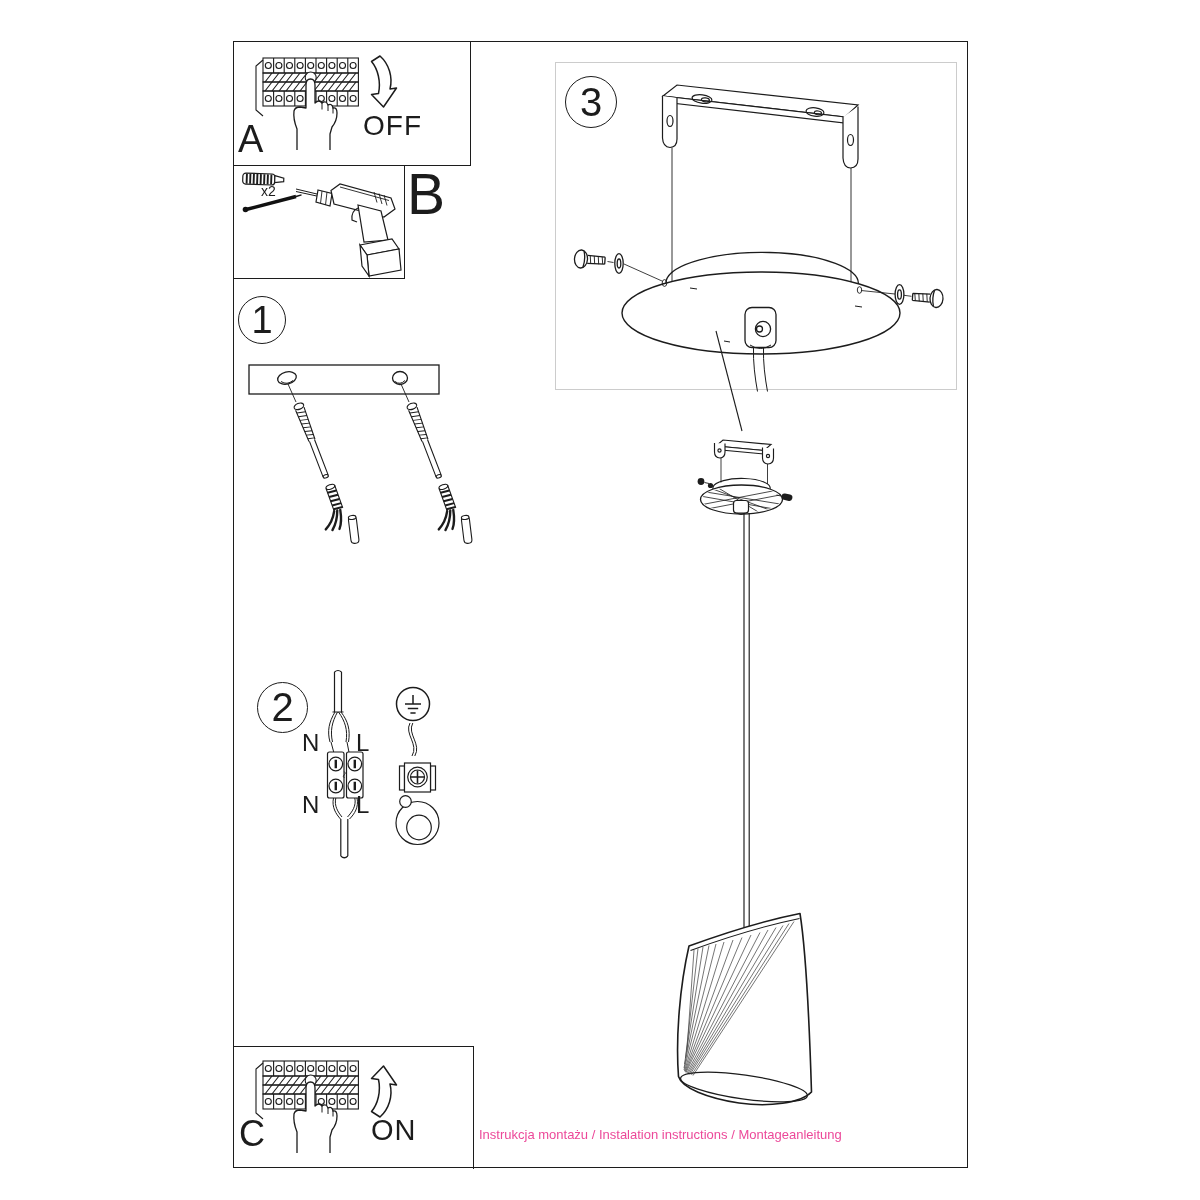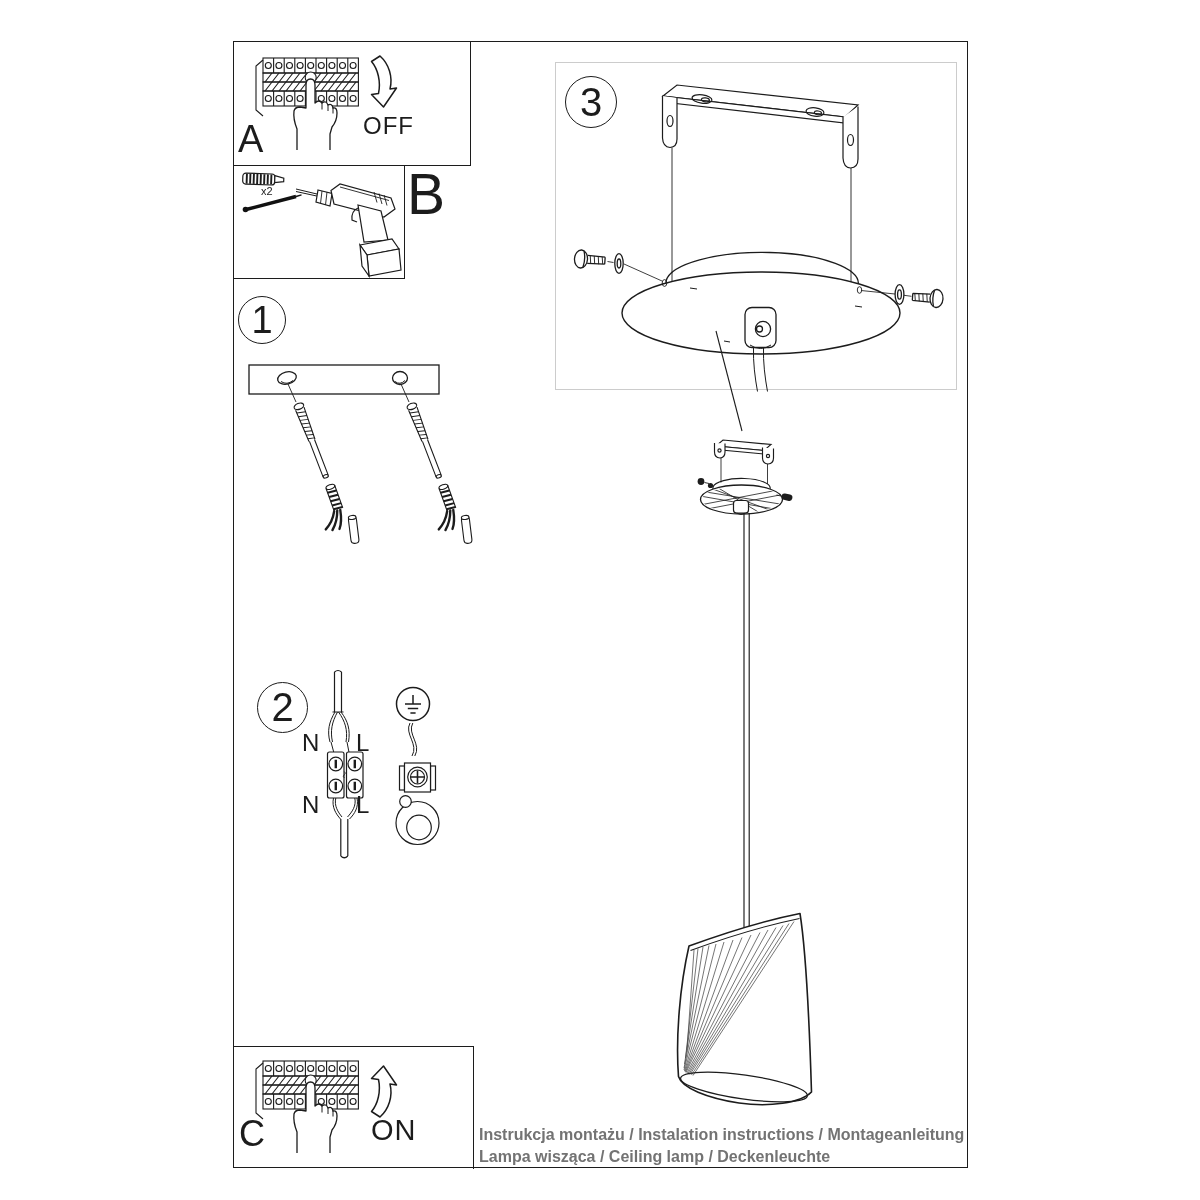--- a/index.html
+++ b/index.html
@@ -8,21 +8,21 @@
   .abs{position:absolute;}
   .frame{left:233px;top:41px;width:735px;height:1127px;border:1.6px solid #1c1c1c;box-sizing:border-box;}
   .panelA{left:0;top:0;width:237px;height:124px;border-right:1.6px solid #1c1c1c;border-bottom:1.6px solid #1c1c1c;box-sizing:border-box;}
   .panelB{left:0;top:124px;width:171px;height:113px;border-right:1.6px solid #1c1c1c;border-bottom:1.6px solid #1c1c1c;box-sizing:border-box;}
   .panelC{left:0;top:1004px;width:240px;height:123px;border-top:1.6px solid #1c1c1c;border-right:1.6px solid #1c1c1c;box-sizing:border-box;}
   .panel3{left:555px;top:62px;width:402px;height:328px;border:1.5px solid #cccccc;box-sizing:border-box;}
   .badge{border:1.8px solid #1c1c1c;border-radius:50%;display:flex;align-items:center;justify-content:center;
          font-family:"Liberation Sans",sans-serif;}
   .letter{font-family:"Liberation Sans",sans-serif;}
   svg.art{position:absolute;left:0;top:0;pointer-events:none;}
-  .footer{line-height:21.8px;font-size:16px;color:#737373;white-space:nowrap;font-weight:bold;}
+  .footer{line-height:21.8px;font-size:13px;color:#ec4899;white-space:nowrap;}
 </style>
 </head>
 <body>
 
 <div class="page">
 
   <div class="abs frame">
     <div class="abs panelA"></div>
     <div class="abs panelB"></div>
     <div class="abs panelC"></div>
@@ -262,24 +262,24 @@
     <g>
       <use href="#sym-breaker" transform="translate(256,1059)"></use>
       <g transform="translate(310,1079)">
         <use href="#sym-hand"></use>
       </g>
       <path fill="#fff" stroke="#1c1c1c" stroke-width="1.5" stroke-linejoin="round" d="M380,1117 C389,1109 393,1096 390,1084 L396.5,1085 L383.5,1066 L371.5,1078.5 L378.5,1079.5 C381,1091 378,1104 371.5,1111.5 Z"></path>
     </g>
   </svg>
 
   <div class="abs letter" style="left:238px;top:120px;font-size:38px;line-height:38px;">A</div>
-  <div class="abs letter" style="left:363px;top:112px;font-size:24px;line-height:28px;letter-spacing:1px;">OFF</div>
+  <div class="abs letter" style="left:363px;top:112px;font-size:28px;line-height:28px;letter-spacing:1px;">OFF</div>
 
   <div class="abs letter" style="left:407px;top:166px;font-size:57px;line-height:57px;">B</div>
-  <div class="abs" style="left:261px;top:186px;font-size:11px;line-height:11px;">x2</div>
+  <div class="abs" style="left:261px;top:186px;font-size:14px;line-height:11px;">x2</div>
 
   <div class="abs badge" style="left:238px;top:296px;width:46px;height:46px;font-size:38px;">
     <span>1</span>
   </div>
 
   <div class="abs badge" style="left:257px;top:682px;width:49px;height:49px;font-size:40px;">
     <span>2</span>
   </div>
   <div class="abs letter" style="left:302px;top:731px;font-size:24px;line-height:24px;">N</div>
   <div class="abs letter" style="left:356px;top:731px;font-size:24px;line-height:24px;">L</div>
@@ -288,16 +288,15 @@
 
   <div class="abs badge" style="left:565px;top:76px;width:50px;height:50px;font-size:40px;">
     <span>3</span>
   </div>
 
   <div class="abs letter" style="left:239px;top:1116px;font-size:36px;line-height:36px;">C</div>
   <div class="abs letter" style="left:363px;top:1116px;font-size:29px;line-height:29px;letter-spacing:1px;margin-left:8px;">ON</div>
 
   <div class="abs footer" style="left:479px;top:1124px;">
     <div>Instrukcja montażu / Instalation instructions / Montageanleitung</div>
-    <div>Lampa wisząca / Ceiling lamp / Deckenleuchte</div>
   </div>
 
 </div>
 
 </body></html>

